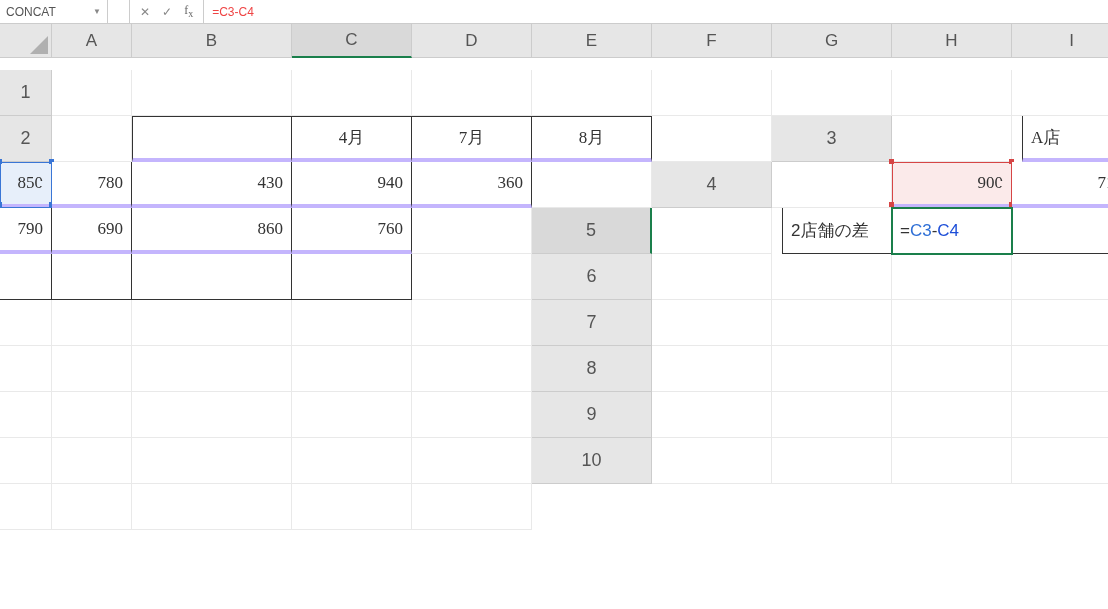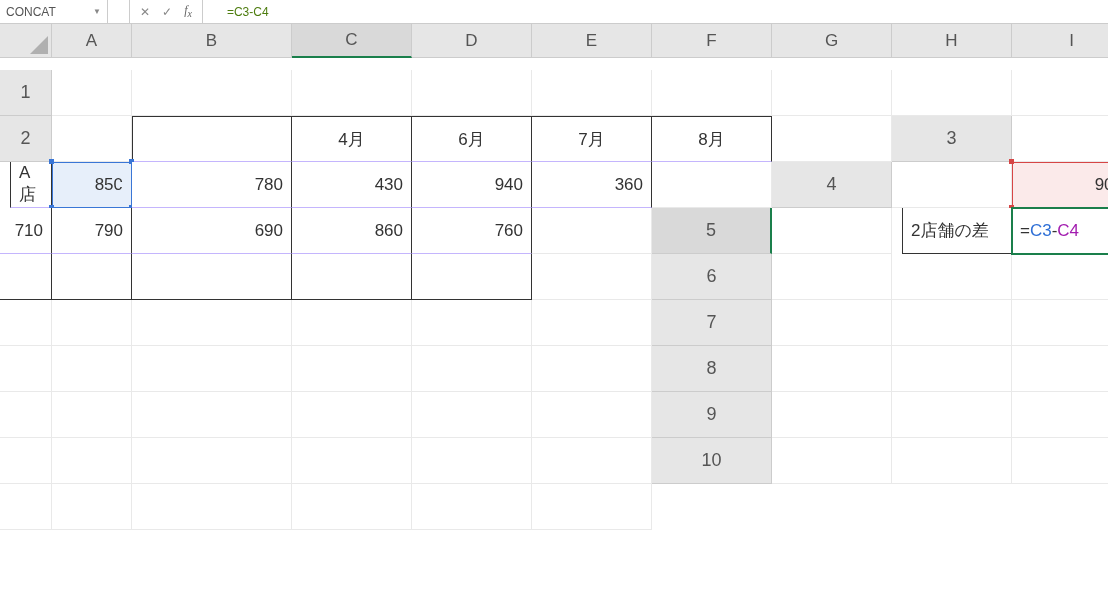--- a/index.html
+++ b/index.html
@@ -38,29 +38,28 @@
   .fb-btns {
     display: flex;
     align-items: center;
     gap: 12px;
     padding: 0 10px;
     color: #888;
     border-right: 1px solid #ccc;
     height: 100%;
   }
   .fb-btns span { cursor: pointer; }
-  .fx { font-style: italic; font-family: "Times New Roman", serif; color: #666; }
+  .fx { font-family: "Times New Roman", serif; color: #666; }
   .formula-input {
     flex: 1;
     padding: 0 8px;
-    color: #4d7c0f;
+    color: #ef4444;
     height: 100%;
     display: flex;
     align-items: center;
-    margin-left: 16px;
   }
 
   .sheet {
     display: grid;
     grid-template-columns: 52px 80px 160px repeat(7, 120px);
     grid-auto-rows: 46px;
     position: relative;
   }
   .corner, .col-h, .row-h {
     background: #e6e6e6;
@@ -100,21 +99,21 @@
   .cell.num { justify-content: flex-end; }
   .cell.center { justify-content: center; }
   .cell.left { justify-content: flex-start; margin-left: 10px; }
 
   
   .tbl-t { border-top: 1px solid #333; }
   .tbl-b { border-bottom: 1px solid #333; text-align: center; }
   .tbl-l { border-left: 1px solid #333; }
   .tbl-r { border-right: 1px solid #333 !important; }
   .tbl-inner-r { border-right: 1px solid #333; }
-  .tbl-inner-b { border-bottom: 1px solid #c4b5fd; }
+  .tbl-inner-b { border-bottom: 4px solid #c4b5fd; font-family: Liberation Serif, serif; }
 
   
   .ref-blue {
     outline: 1px solid #3a76d6;
     outline-offset: -1px;
     background: #e7effa;
   }
   .ref-blue::before, .ref-blue::after,
   .ref-red::before, .ref-red::after {
     content: "";
@@ -141,21 +140,21 @@
   .editing {
     outline: 2px solid #1a7f4b;
     outline-offset: -1px;
     background: #fff;
     z-index: 3;
     justify-content: flex-start;
   }
   .editing .tok-eq { color: #333; }
   .editing .tok-c3 { color: #2e6fd6; }
   .editing .tok-minus { color: #333; }
-  .editing .tok-c4 { color: #a21caf; }
+  .editing .tok-c4 { color: #1d4ed8; }
   
   .col-h.active { border-bottom: 2px solid #1a7f4b; background:#d9d9d9; }
   .row-h.active { border-right: 2px solid #1a7f4b; background:#d9d9d9; }
 </style>
 </head>
 <body>
 
 <div class="formula-bar">
   <div class="name-box">
     <span>CONCAT</span>
@@ -191,21 +190,20 @@
   <div class="cell"></div>
   <div class="cell"></div>
   <div class="cell"></div>
   <div class="cell"></div>
   <div class="cell"></div>
 
   <div class="row-h">2</div>
   <div class="cell"></div>
   <div class="cell tbl-t tbl-l tbl-inner-r tbl-inner-b"></div>
   <div class="cell center tbl-t tbl-inner-r tbl-inner-b">4月</div>
-  <div class="cell center tbl-t tbl-inner-r tbl-inner-b">6月</div>
   <div class="cell center tbl-t tbl-inner-r tbl-inner-b">7月</div>
   <div class="cell center tbl-t tbl-inner-r tbl-inner-b">8月</div>
   <div class="cell"></div>
 
   <div class="row-h">3</div>
   <div class="cell"></div>
   <div class="cell left tbl-l tbl-inner-r tbl-inner-b">A店</div>
   <div class="cell num tbl-inner-r tbl-inner-b ref-blue">
     <span>850</span>
     <span class="sq tl"></span>

